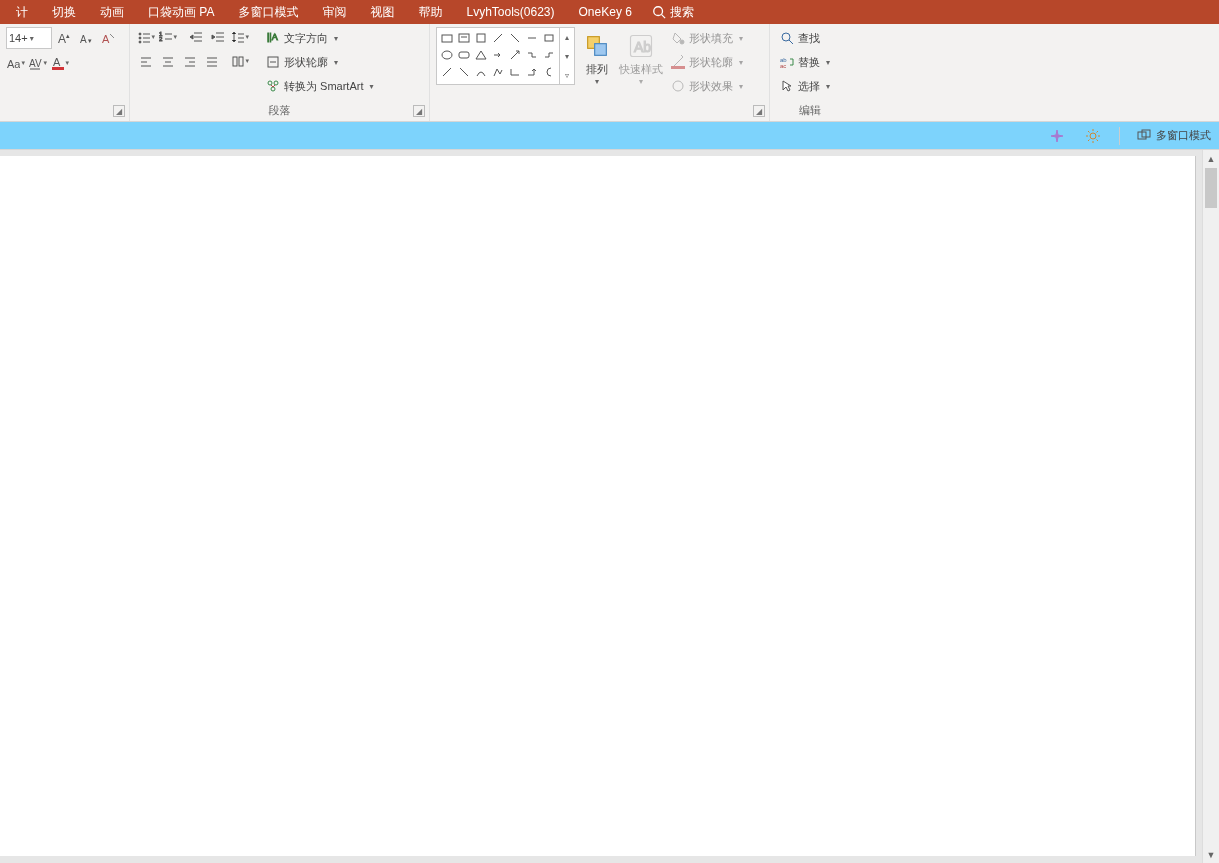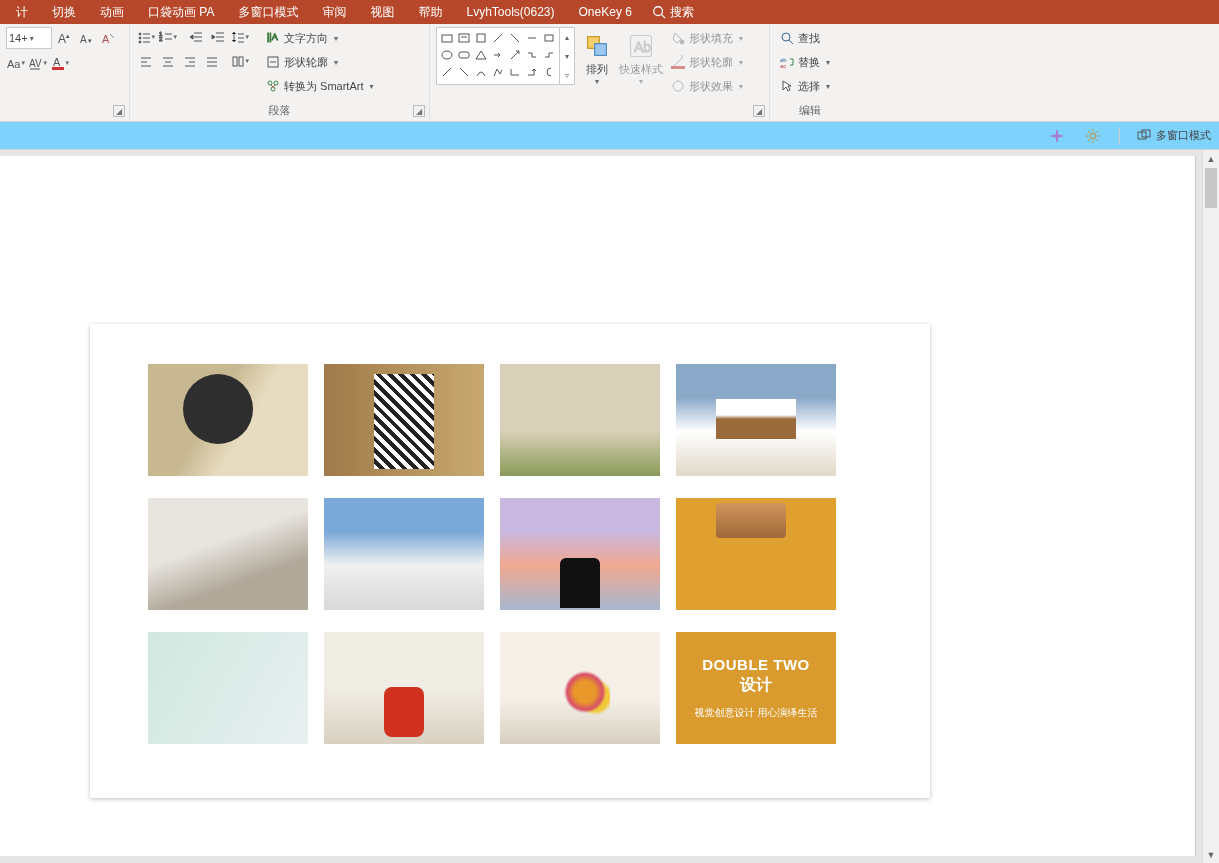--- a/index.html
+++ b/index.html
@@ -475,38 +475,18 @@
       <svg width="16" height="16" stroke="#555" fill="none">
         <rect x="2" y="4" width="8" height="7"></rect>
         <rect x="6" y="2" width="8" height="7"></rect>
       </svg>
       <span>多窗口模式</span>
     </div>
 </div>
 
 <div class="edit-area">
   <div class="slide-canvas"></div>
-  <div class="slide">
-    <div class="grid">
-      <div class="ph p1"></div>
-      <div class="ph p2"></div>
-      <div class="ph p3"></div>
-      <div class="ph p4"></div>
-      <div class="ph p5"></div>
-      <div class="ph p6"></div>
-      <div class="ph p7"></div>
-      <div class="ph p8"></div>
-      <div class="ph p9"></div>
-      <div class="ph p10"></div>
-      <div class="ph p11"></div>
-      <div class="card12">
-        <div class="t1">DOUBLE TWO</div>
-        <div class="t2">设计</div>
-        <div class="t3">视觉创意设计  用心演绎生活</div>
-      </div>
-    </div>
-  </div>
   <div class="scroll-v">
     <div class="up">▲</div>
     <div class="thumb"></div>
     <div class="down">▼</div>
   </div>
 </div>
 
 </body></html>

